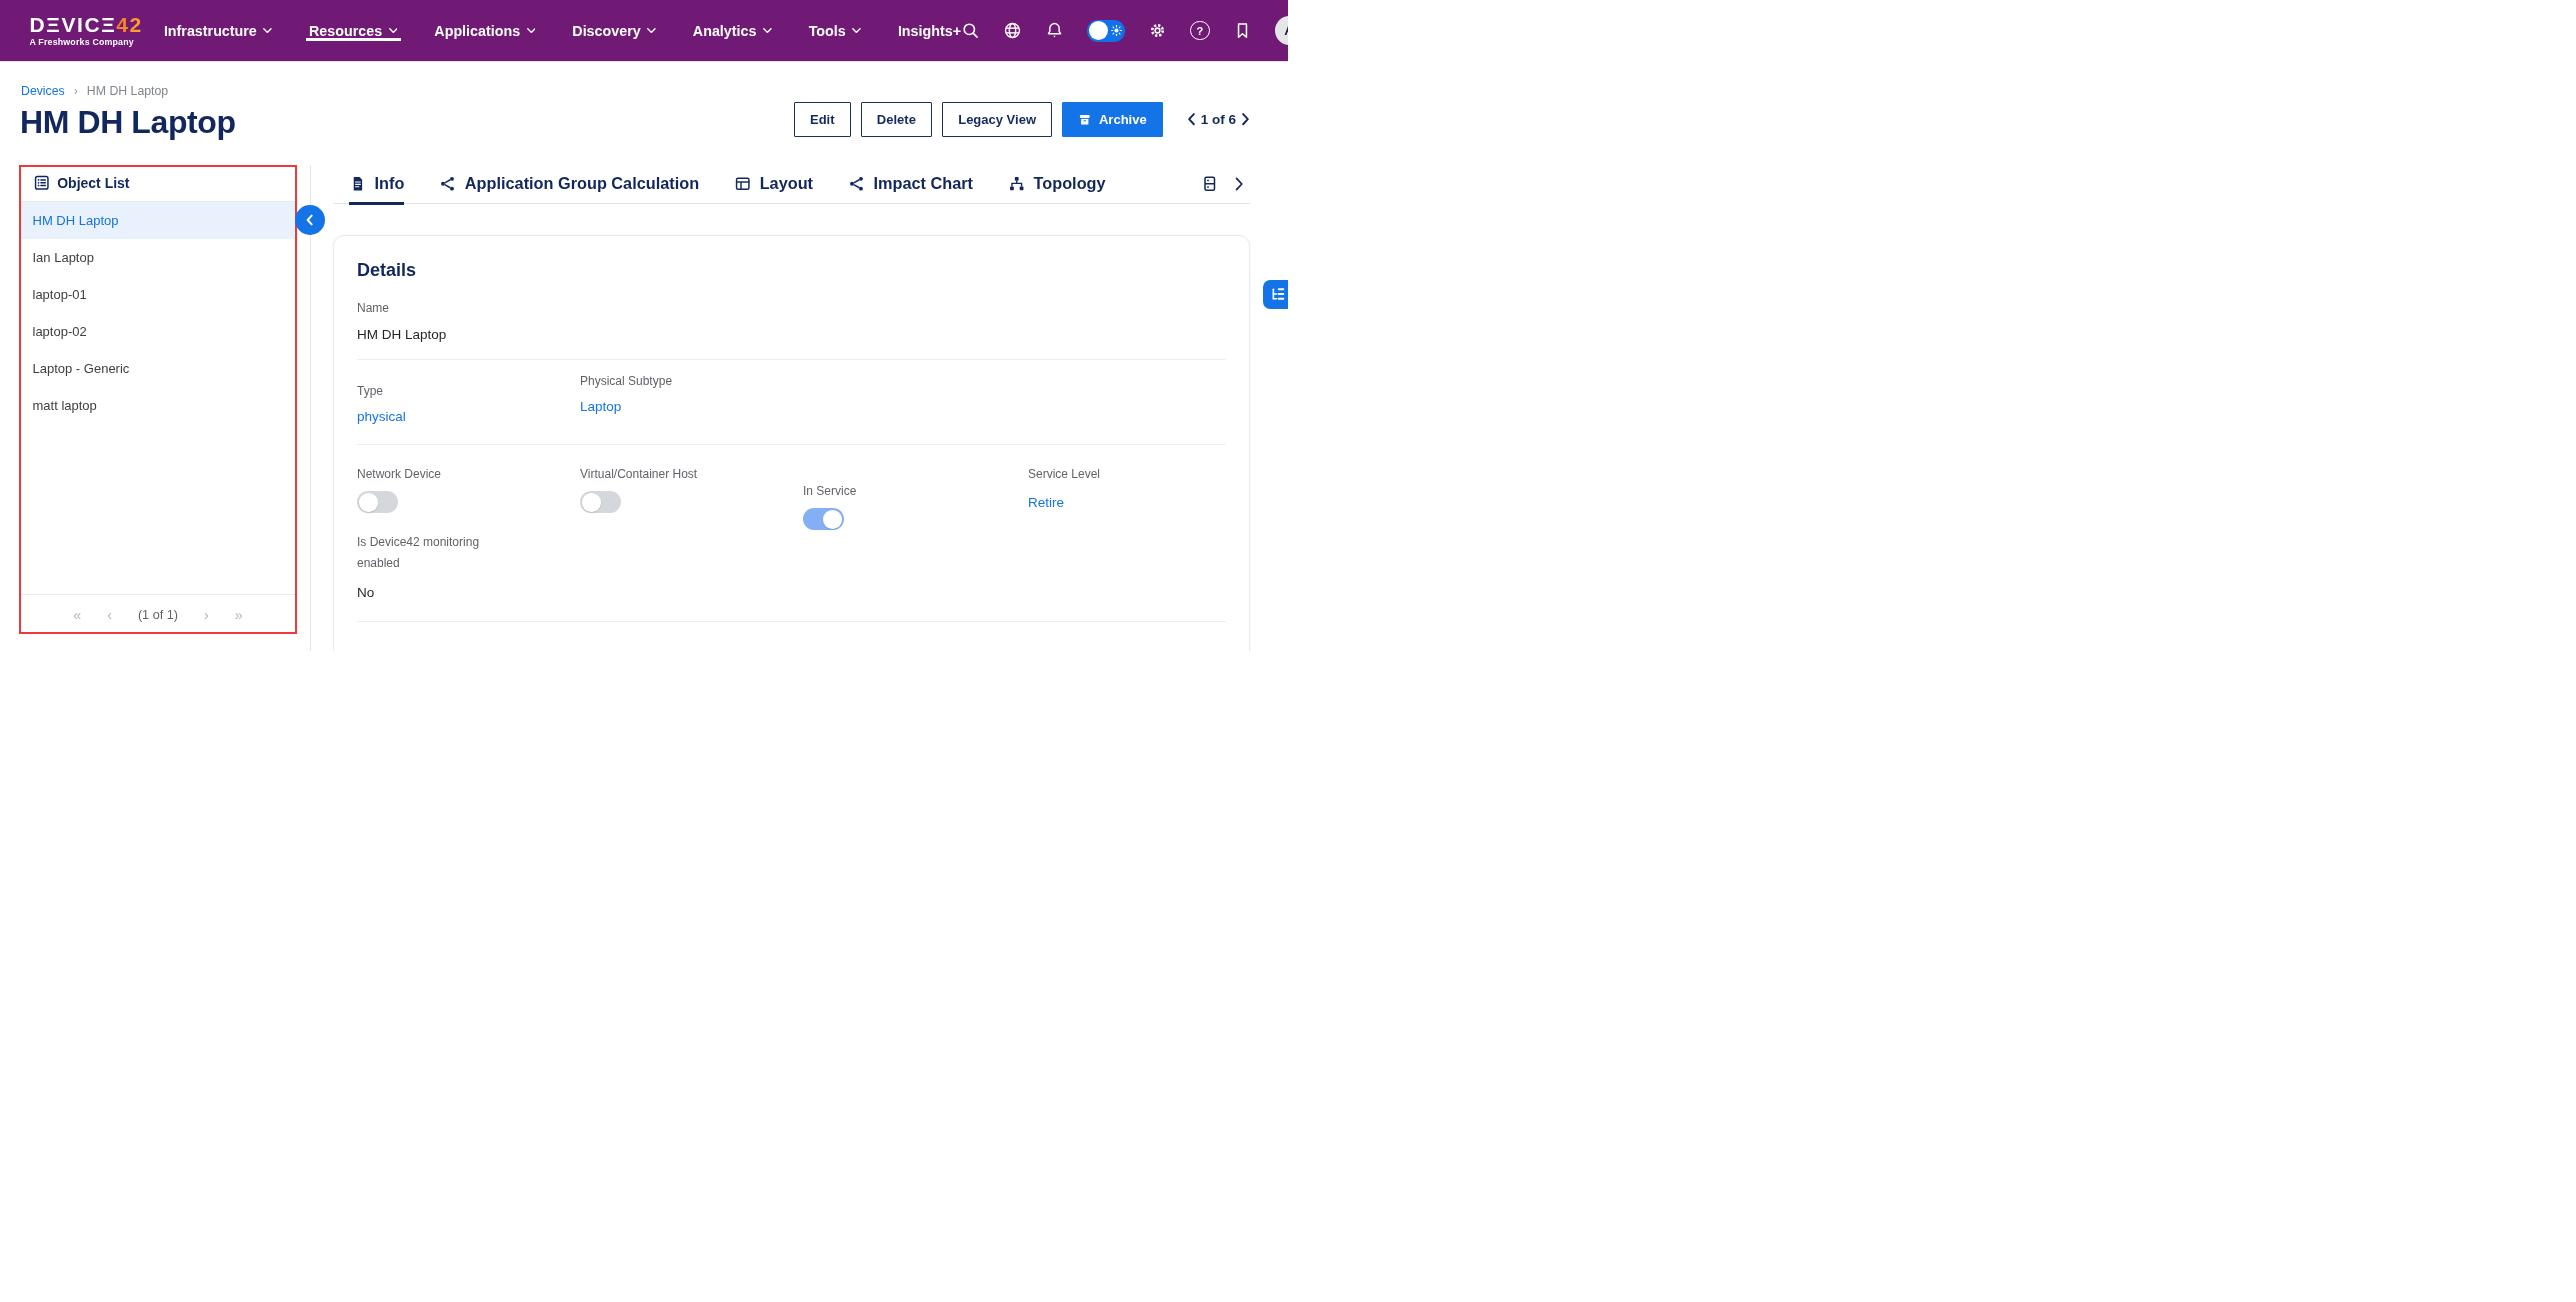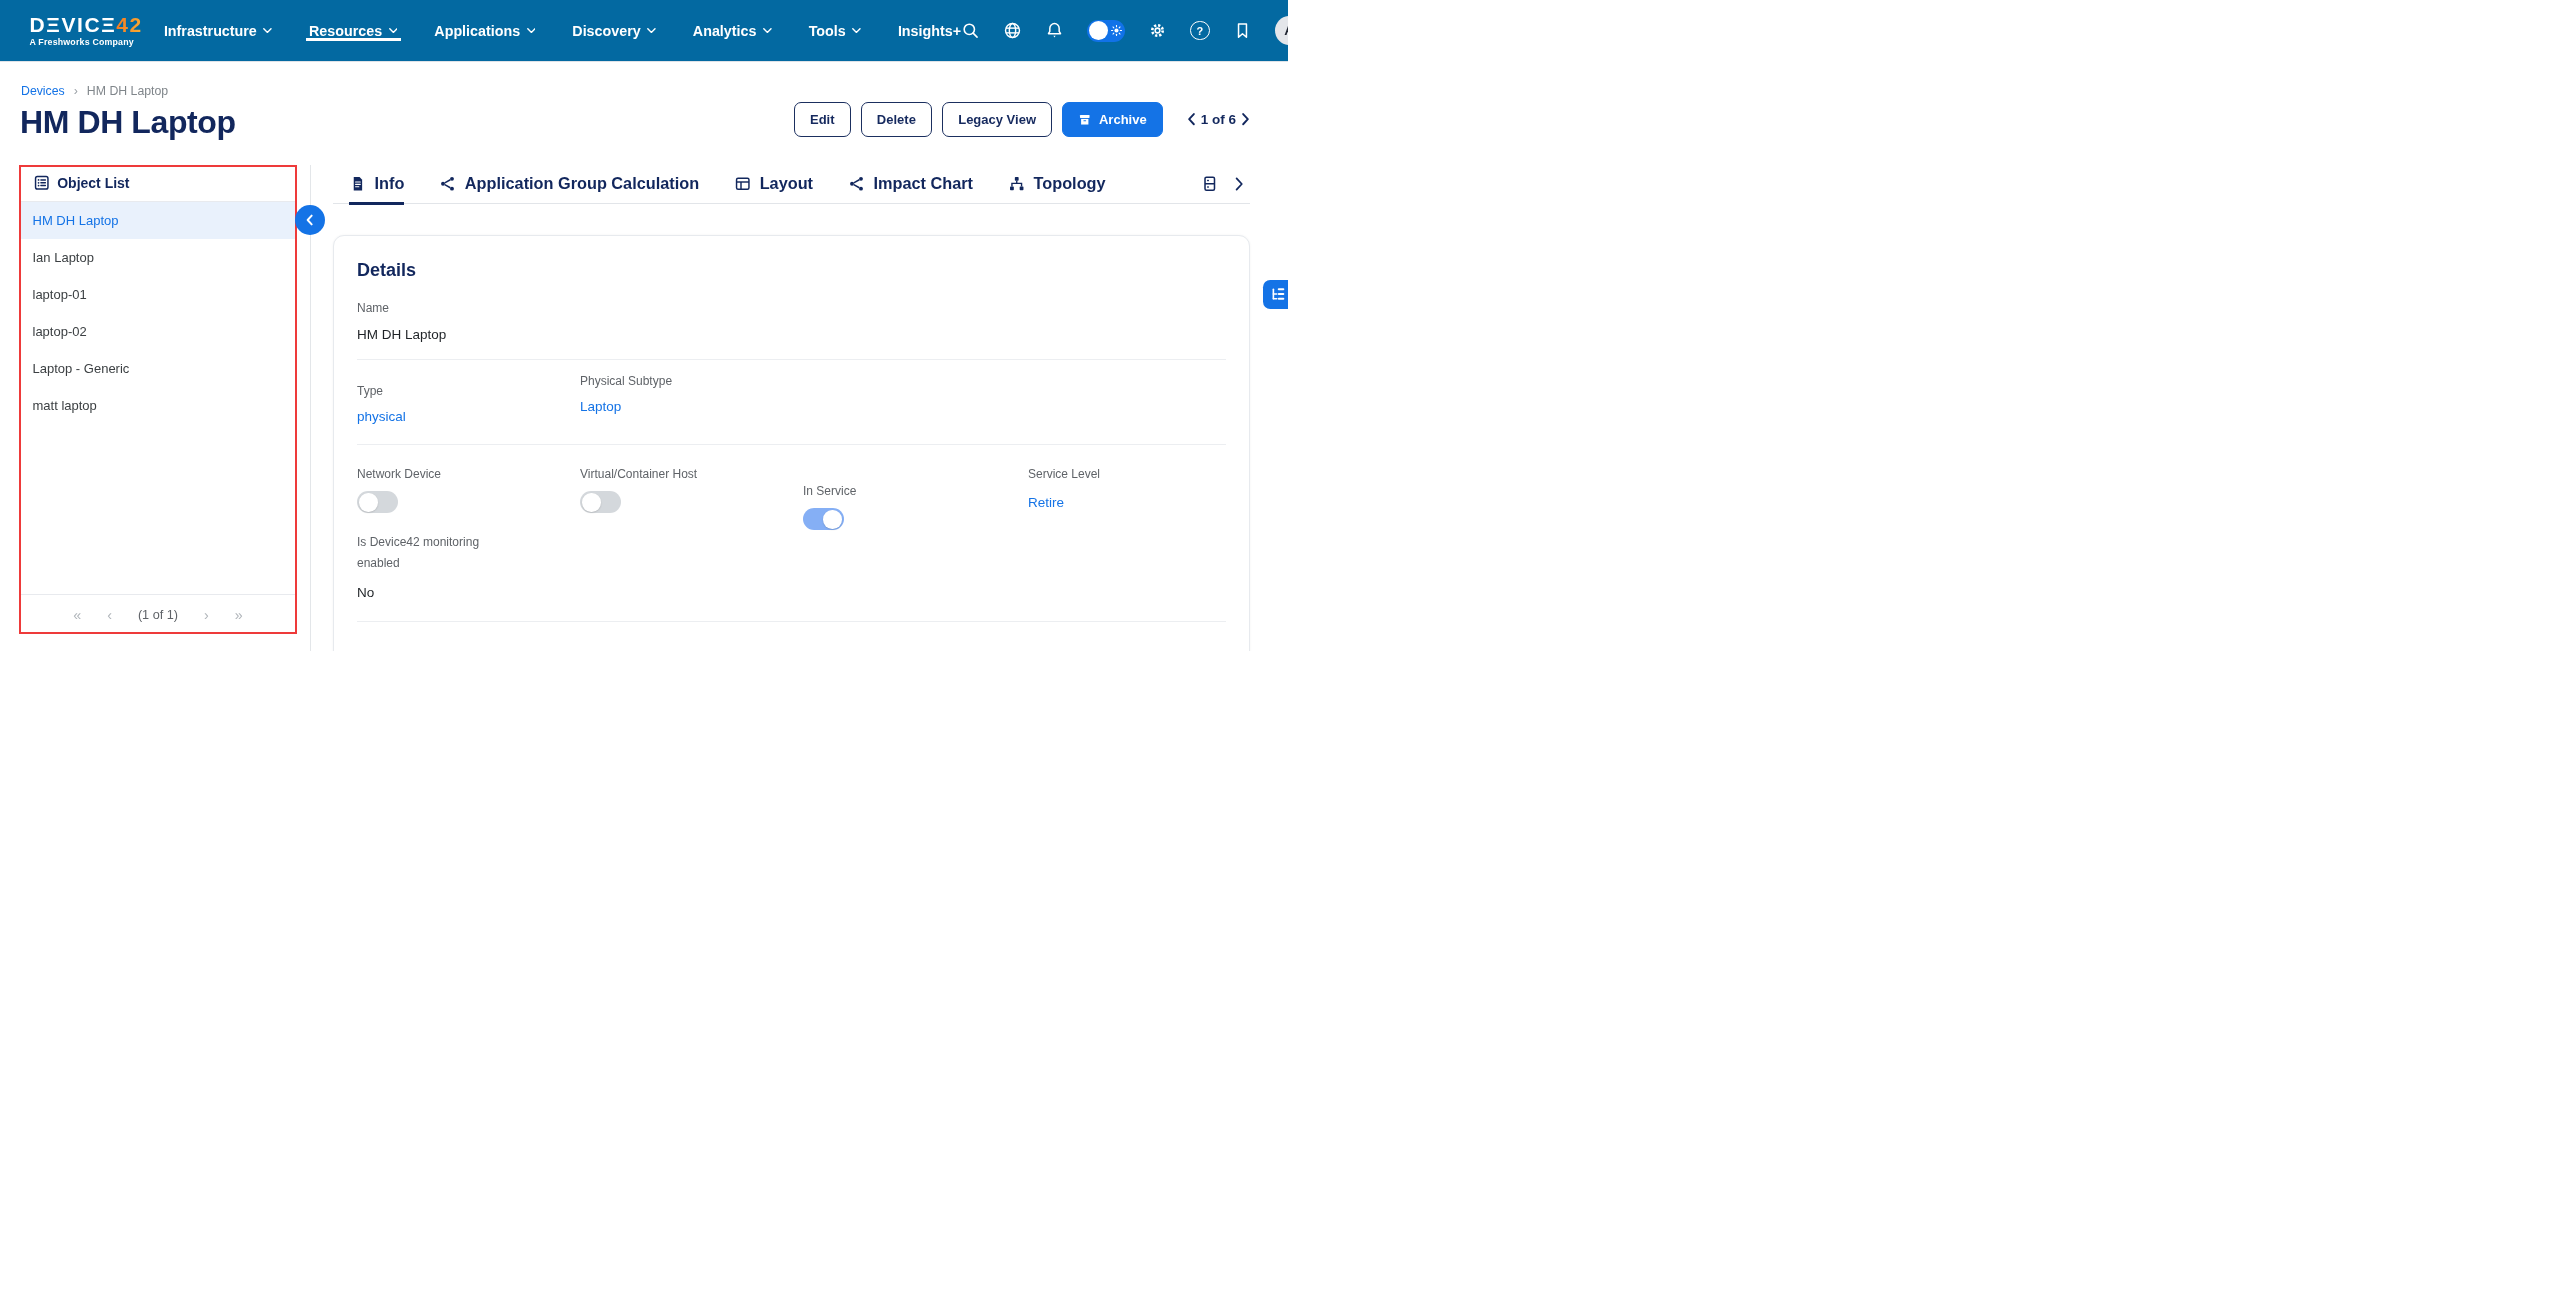--- a/index.html
+++ b/index.html
@@ -1,20 +1,20 @@
 <!DOCTYPE html>
 <html style="font-size:12.7px"><head>
 <meta charset="utf-8">
 <style>
   html,body{margin:0;padding:0;background:#fff;}
   body{width:1288px;height:651px;overflow:hidden;position:relative;
        font-family:"Liberation Sans",sans-serif;-webkit-font-smoothing:antialiased;}
 
   
-  .navbar{position:absolute;top:0;left:0;width:1288px;height:62px;background:#0369a1;
+  .navbar{position:absolute;top:0;left:0;width:1288px;height:62px;background:#701a75;
           display:flex;align-items:center;border-bottom:0.8px solid #dfe3e8;box-sizing:border-box;z-index:30;}
   .logo{margin-left:29.5px;display:flex;flex-direction:column;justify-content:center;line-height:1;}
   .logo-brand{font-size:21px;font-weight:700;letter-spacing:1.6px;color:#fff;white-space:nowrap;}
   .logo-brand .suffix{background:linear-gradient(100deg,#f2761f,#fbb034);
           -webkit-background-clip:text;background-clip:text;color:transparent;font-weight:700;}
   .logo-sub{font-size:8.8px;color:#fff;font-weight:600;margin-top:2.4px;letter-spacing:0.2px;}
   .nav-menu{display:flex;gap:37px;margin-left:21px;height:44px;}
   .nav-item{position:relative;display:flex;align-items:center;gap:6.4px;color:#fff;
             font-size:14.3px;font-weight:600;cursor:pointer;white-space:nowrap;}
   .nav-item.active::after{content:"";position:absolute;left:-3.2px;right:-3.2px;bottom:12px;height:2.4px;background:#fff;}
@@ -28,21 +28,21 @@
           justify-content:center;font-size:13.5px;font-weight:700;color:#1f2430;cursor:pointer;}
 
   
   .breadcrumb{position:absolute;top:84px;left:21px;font-size:12.3px;display:flex;gap:9px;align-items:center;}
   .crumb-link{color:#1473e6;cursor:pointer;}
   .crumb-sep{color:#9aa0a6;}
   .crumb-current{color:#80868b;}
   .page-title{position:absolute;top:104px;left:20px;font-size:32px;font-weight:800;color:#12275d;letter-spacing:-0.4px;}
 
   .header-actions{position:absolute;left:794px;top:102px;display:flex;align-items:center;gap:10.3px;}
-  .btn{height:35px;padding:0 15px;border:1.3px solid #1b2f5f;border-radius:7px;background:#fff;
+  .btn{height:35px;padding:0 15px;border:1.3px solid #1b2f5f;border-radius:1px;background:#fff;
        color:#15295e;font-size:13px;font-weight:700;display:flex;align-items:center;cursor:pointer;
        font-family:"Liberation Sans",sans-serif;box-sizing:border-box;white-space:nowrap;}
   .btn.primary{background:#1473e6;border-color:#1473e6;color:#fff;gap:7.2px;}
   .pager{display:flex;align-items:center;gap:4px;margin-left:12.7px;}
   .pager-label{font-size:13.5px;font-weight:700;color:#12275d;white-space:nowrap;}
   .chev-btn{cursor:pointer;display:flex;align-items:center;}
 
   
   .annotation-box{position:absolute;left:19px;top:165px;width:278px;height:469px;
                   border:2.4px solid #ee3a3a;box-sizing:border-box;z-index:20;pointer-events:none;}

